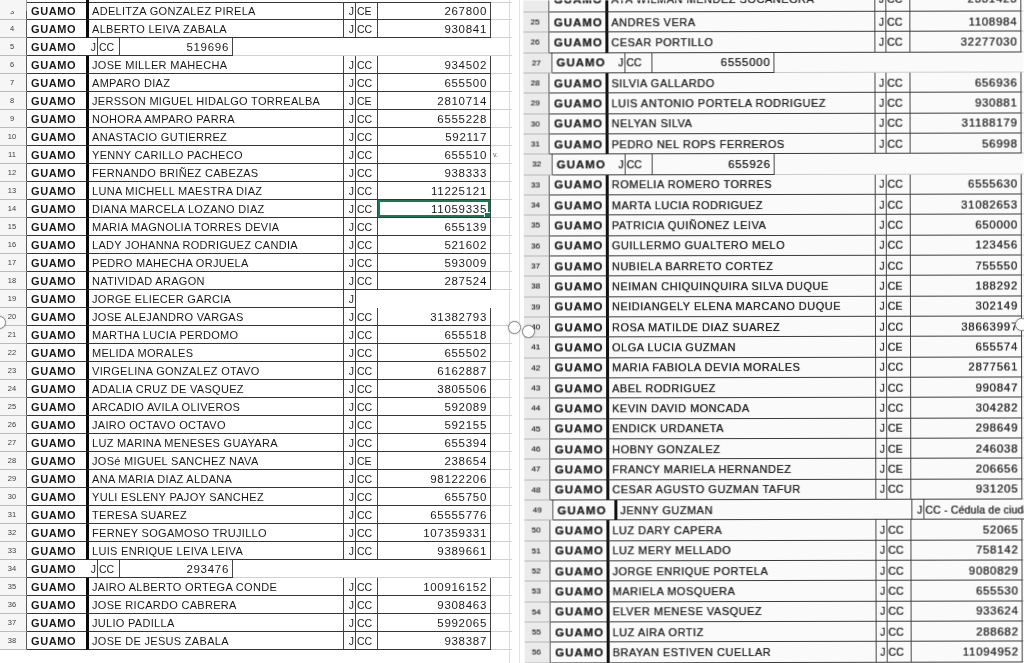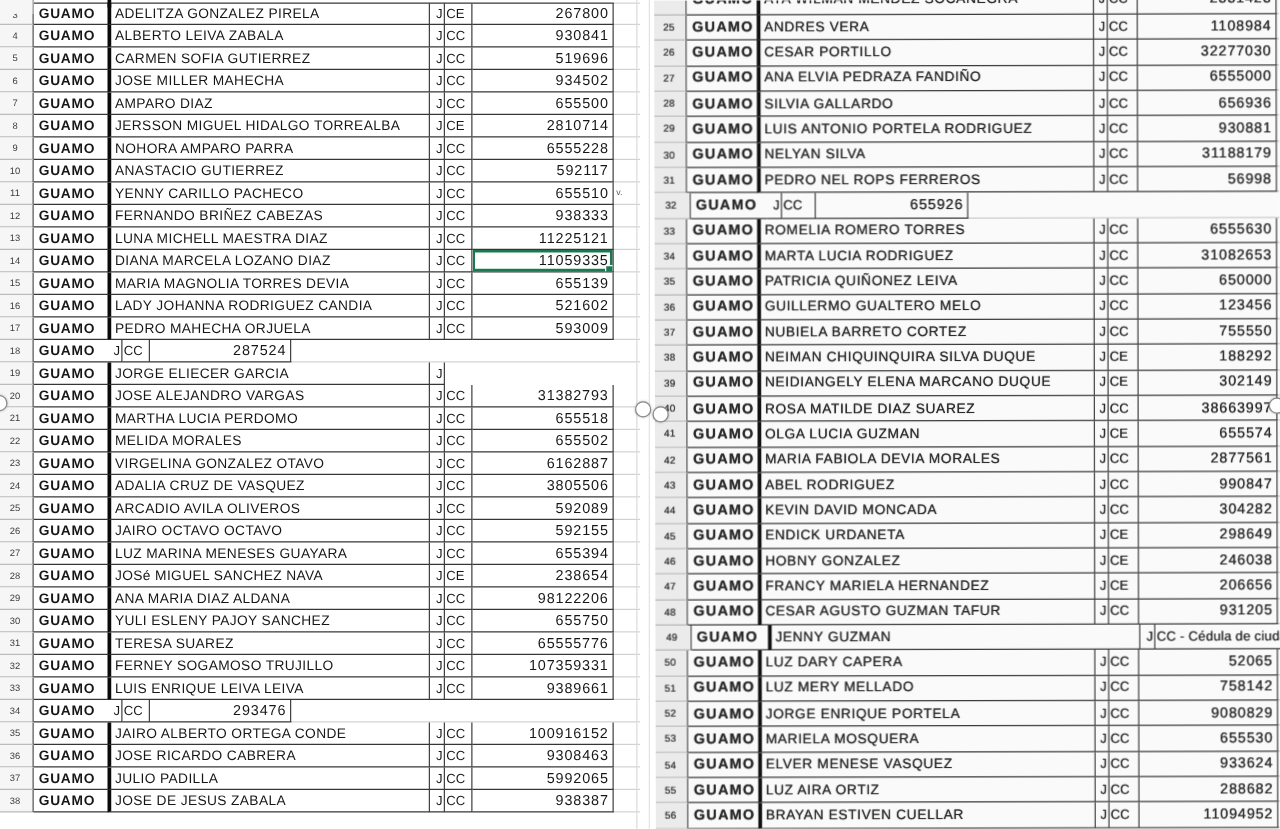--- a/index.html
+++ b/index.html
@@ -108,23 +108,20 @@
           <span class="t"></span>
         </span>
       </div>
       <div class="row">
         <span class="cell c-gut">
           <span class="t">5</span>
         </span>
         <span class="cell c-muni">
           <span class="t">GUAMO</span>
         </span>
-        <span class="cell c-name">
-          <span class="t">CARMEN  SOFIA GUTIERREZ</span>
-        </span>
         <span class="cell c-j">
           <span class="t">J</span>
         </span>
         <span class="cell c-doc">
           <span class="t">CC</span>
         </span>
         <span class="cell c-num">
           <span class="t">519696</span>
         </span>
         <span class="cell c-sliver">
@@ -407,20 +404,23 @@
         <span class="cell c-sliver">
           <span class="t"></span>
         </span>
       </div>
       <div class="row">
         <span class="cell c-gut">
           <span class="t">18</span>
         </span>
         <span class="cell c-muni">
           <span class="t">GUAMO</span>
+        </span>
+        <span class="cell c-name">
+          <span class="t">NATIVIDAD  ARAGON</span>
         </span>
         <span class="cell c-j">
           <span class="t">J</span>
         </span>
         <span class="cell c-doc">
           <span class="t">CC</span>
         </span>
         <span class="cell c-num">
           <span class="t">287524</span>
         </span>
@@ -957,23 +957,20 @@
           <span class="t"></span>
         </span>
       </div>
       <div class="row">
         <span class="cell c-gut">
           <span class="t">27</span>
         </span>
         <span class="cell c-muni">
           <span class="t">GUAMO</span>
         </span>
-        <span class="cell c-name">
-          <span class="t">ANA ELVIA PEDRAZA FANDIÑO</span>
-        </span>
         <span class="cell c-j">
           <span class="t">J</span>
         </span>
         <span class="cell c-doc">
           <span class="t">CC</span>
         </span>
         <span class="cell c-num">
           <span class="t">6555000</span>
         </span>
         <span class="cell c-sliver">

